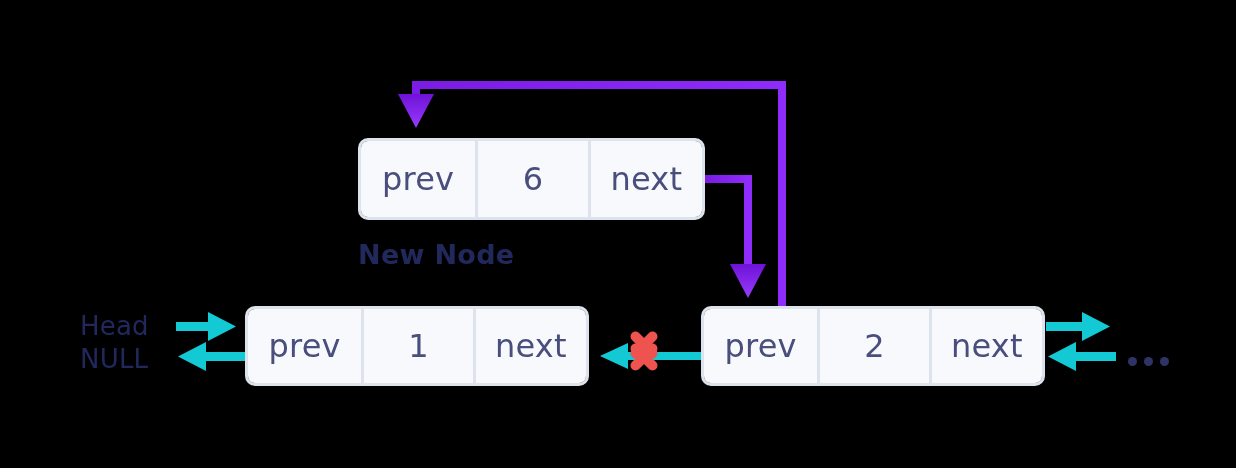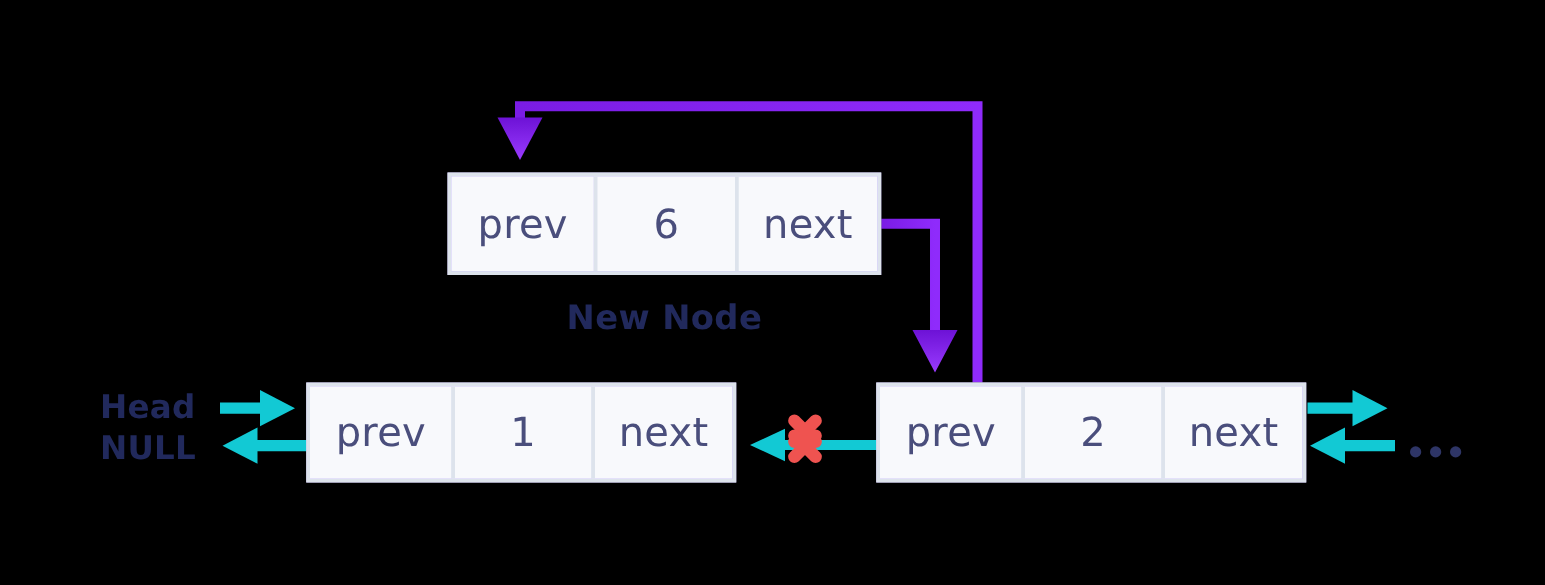--- a/index.html
+++ b/index.html
@@ -24,22 +24,22 @@
     position: absolute;
     left: 0; top: 0;
     width: 1236px;
     height: 468px;
     pointer-events: none;
   }
   .node {
     position: absolute;
     display: flex;
     border: 3px solid #dde3ec;
-    border-radius: 0;
-    background: #c4b5fd;
+    border-radius: 10px;
+    background: #404040;
     box-sizing: border-box;
     overflow: hidden;
   }
   .cell {
     display: flex;
     align-items: center;
     justify-content: center;
     color: #4a4e7c;
     font-size: 32px;
     font-weight: 400;
@@ -85,27 +85,26 @@
     color: #21295c;
     font-weight: 700;
     font-size: 27px;
     letter-spacing: 0.3px;
     white-space: nowrap;
   }
   #caption-new-node {
     left: 358px;
     top: 239px;
     width: 347px;
-    text-align: center;
   }
   .side-label {
     position: absolute;
     color: #21295c;
     font-size: 26px;
-    font-weight: 700;
+    font-weight: 400;
     white-space: nowrap;
     letter-spacing: 0.2px;
   }
   #label-head { left: 80px; top: 311px; }
   #label-null { left: 80px; top: 344px; }
 
   .ellipsis-dots {
     position: absolute;
     left: 1128px;
     top: 357px;

